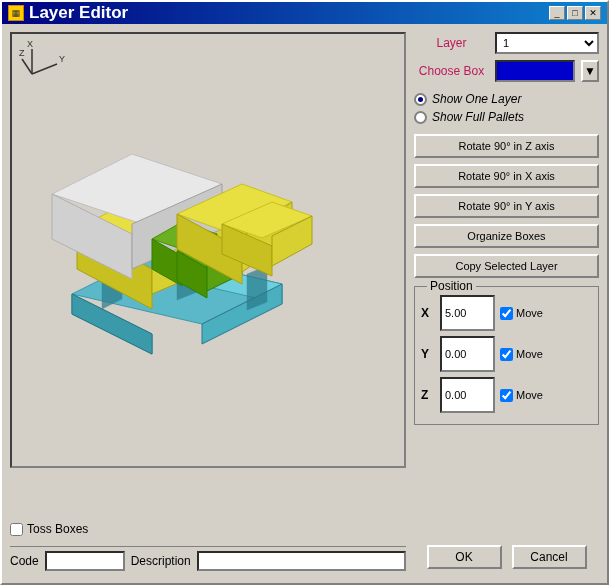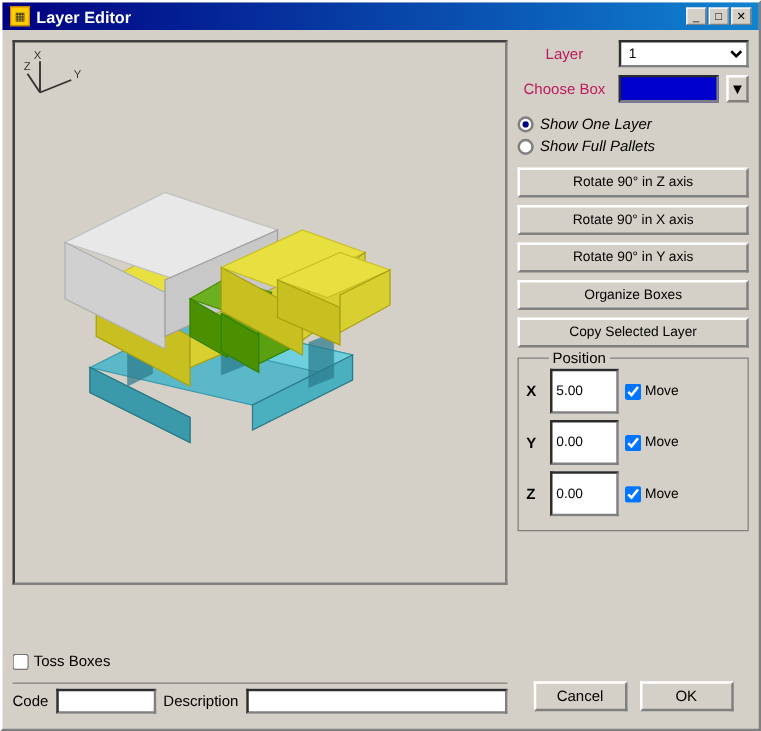--- a/index.html
+++ b/index.html
@@ -43,21 +43,21 @@
       height: 16px;
       background: #ffcc00;
       border: 1px solid #cc8800;
       display: flex;
       align-items: center;
       justify-content: center;
       font-size: 9px;
       color: #333;
     }
     .title-text {
-      font-size: 13px;
+      font-size: 17px;
       font-weight: bold;
       color: white;
     }
     .title-buttons {
       display: flex;
       gap: 2px;
     }
     .title-btn {
       width: 16px;
       height: 14px;
@@ -206,21 +206,21 @@
     }
     .position-group {
       border: 1px solid #808080;
       padding: 8px 6px 6px 6px;
       margin-top: 2px;
       position: relative;
     }
     .position-legend {
       position: absolute;
       top: -8px;
-      left: 24px;
+      left: 12px;
       background: #d4d0c8;
       padding: 0 3px;
       font-size: 12px;
     }
     .pos-row {
       display: flex;
       align-items: center;
       gap: 5px;
       margin-bottom: 5px;
     }
@@ -436,18 +436,18 @@
             <input type="checkbox" checked="" style="">
             <span>Move</span>
           </label>
         </div>
       </div>
 
 
       <div class="spacer"></div>
 
       <div class="bottom-buttons">
+        <button class="dialog-btn">OK</button>
         <button class="dialog-btn">Cancel</button>
-        <button class="dialog-btn">OK</button>
       </div>
     </div>
   </div>
 </div>
 
 </body></html>

